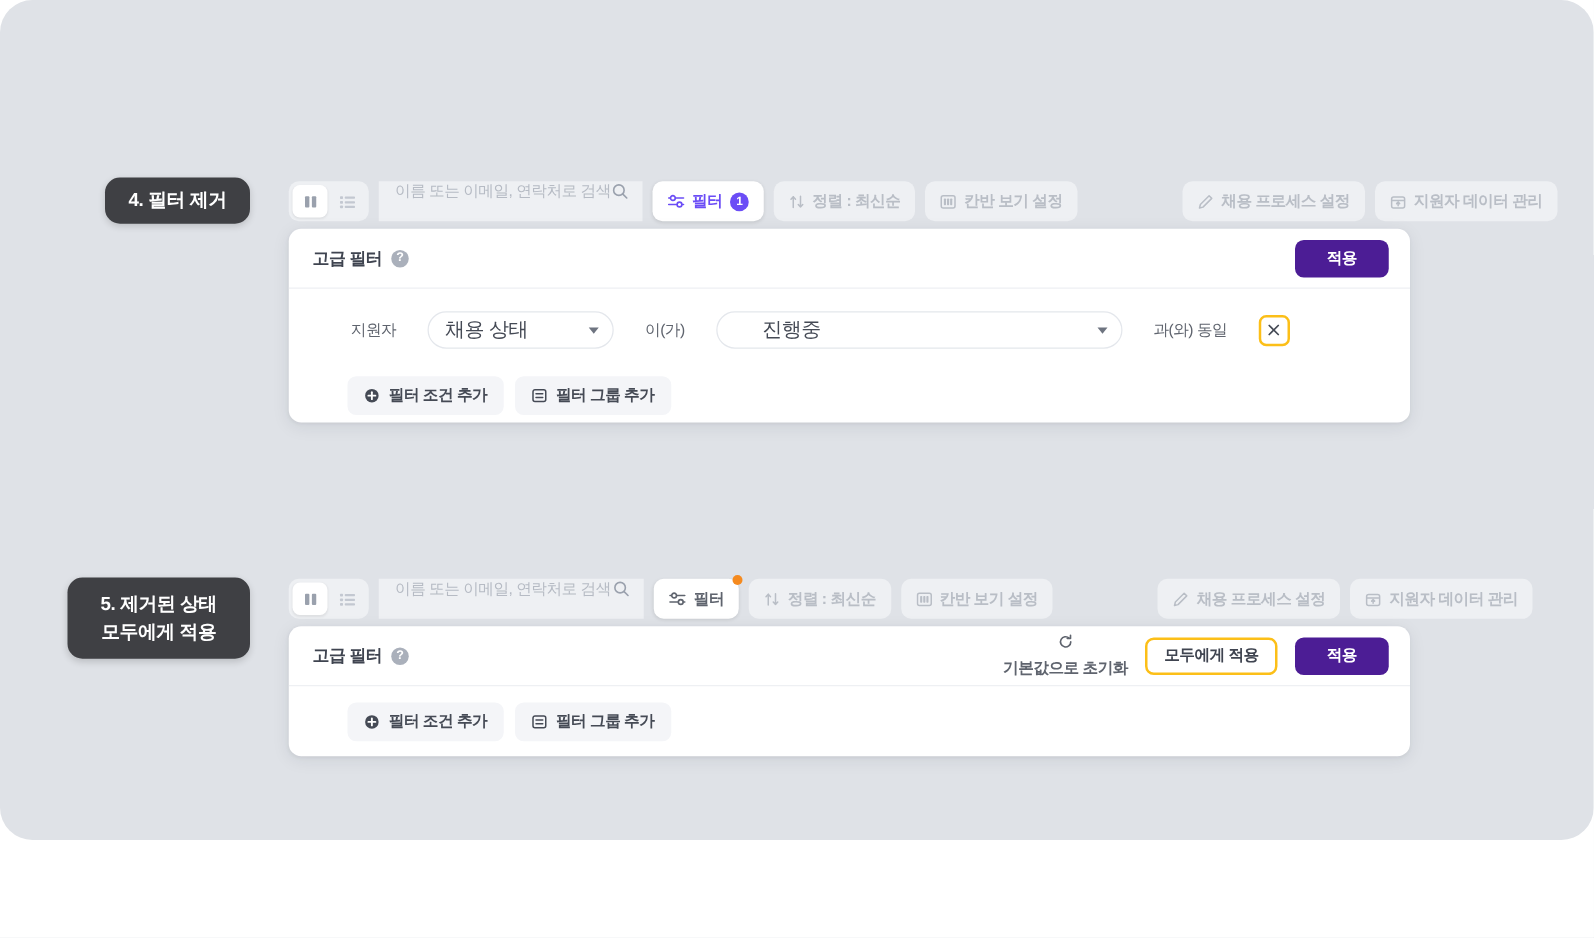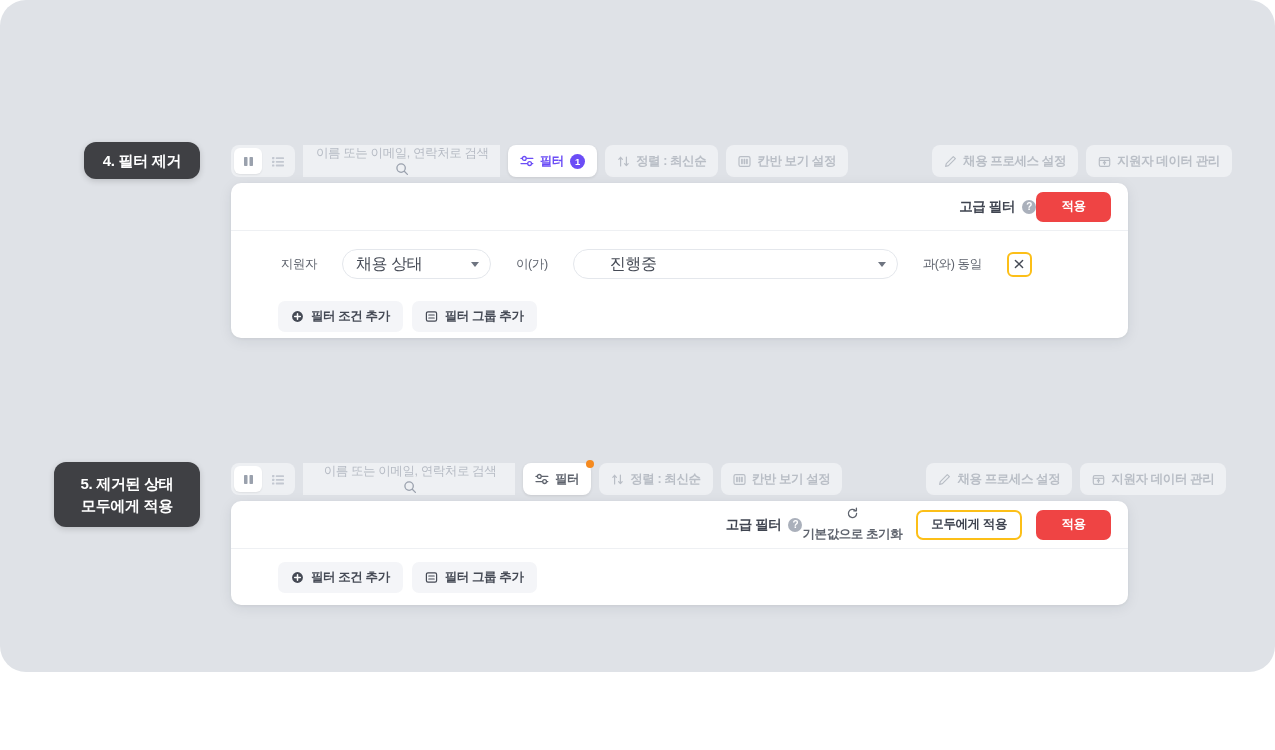--- a/index.html
+++ b/index.html
@@ -78,21 +78,20 @@
 
   .searchbox {
     display: flex;
     align-items: center;
     background: #eef0f3;
     border-radius: 0;
     height: 32px;
     width: 212px;
     padding: 0 11px 16px 13px;
     justify-content: space-between;
-    flex-direction: column;
   }
   .searchbox .ph {
     font-size: 12.5px;
     color: #b6bbc4;
     letter-spacing: -0.4px;
     white-space: nowrap;
   }
 
   .tbtn {
     display: flex;
@@ -147,21 +146,21 @@
     border-radius: 10px;
     box-shadow: 0 3px 14px rgba(30,35,50,0.08), 0 1px 3px rgba(30,35,50,0.06);
     overflow: hidden;
   }
   #panel-4 { left: 231px; top: 183px; width: 897px; height: 155px; }
   #panel-5 { left: 231px; top: 501px; width: 897px; height: 104px; }
 
   .panel-head {
     display: flex;
     align-items: center;
-    justify-content: flex-end;
+    justify-content: space-between;
     height: 48px;
     padding: 0 17px 0 19px;
     border-bottom: 1px solid #eef0f3;
   }
   .panel-title {
     display: flex; align-items: center; gap: 7px;
     font-size: 13.5px; font-weight: 700; color: #3f4450;
     letter-spacing: -0.4px;
   }
   .help-icon {
@@ -182,21 +181,21 @@
     border: 2px solid #fcbf18;
     border-radius: 7px;
     background: #ffffff;
     height: 30px;
     padding: 0 13px;
     display: flex; align-items: center;
     font-size: 12.5px; font-weight: 700; color: #3f4450;
     letter-spacing: -0.4px; white-space: nowrap;
   }
   .btn-apply {
-    background: #ef4444;
+    background: #4c1d95;
     color: #ffffff;
     border-radius: 7px;
     height: 30px;
     width: 75px;
     display: flex; align-items: center; justify-content: center;
     font-size: 12.5px; font-weight: 700; letter-spacing: -0.4px;
   }
 
   
   .cond-row {

